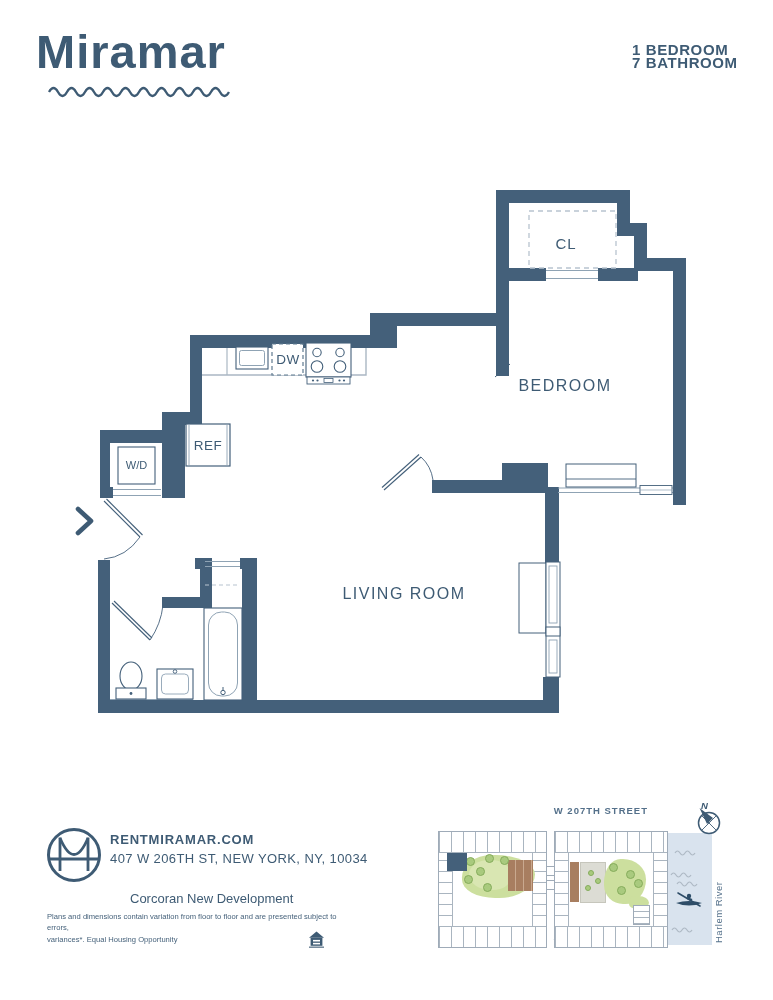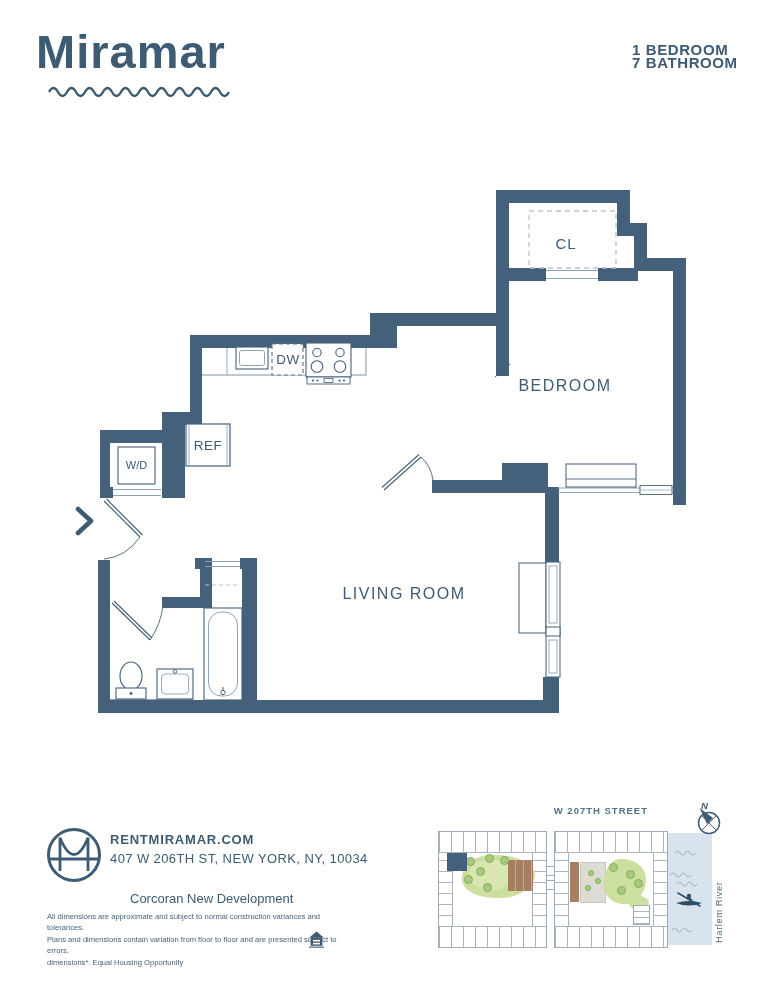--- a/index.html
+++ b/index.html
@@ -221,23 +221,22 @@
   <svg class="abs f-logo" width="58" height="58" viewBox="0 0 58 58">
     <circle cx="29" cy="29" r="25.5" fill="none" stroke="#3e5b74" stroke-width="3"></circle>
     <path d="M4.5,33 H53.5" stroke="#3e5b74" stroke-width="2.8"></path>
     <path d="M15,11.5 V45 M43,11.5 V45" stroke="#3e5b74" stroke-width="2.8"></path>
     <path d="M15,12 Q29,45 43,12" fill="none" stroke="#3e5b74" stroke-width="2.8"></path>
   </svg>
   <div class="abs f-web">RENTMIRAMAR.COM</div>
   <div class="abs f-addr">407 W 206TH ST, NEW YORK, NY, 10034</div>
   <div class="abs f-agent2">Corcoran New Development</div>
   <div class="abs f-disc">
-    <div>All dimensions are approximate and subject to normal construction variances and tolerances.</div>
     <div>Plans and dimensions contain variation from floor to floor and are presented subject to errors,</div>
-    <div>dimensions*. Equal Housing Opportunity</div>
+    <div>variances*. Equal Housing Opportunity</div>
   </div>
   <svg class="abs f-eho" width="17" height="17" viewBox="0 0 17 17">
     <polygon points="8.5,0.5 16,6.8 1,6.8" fill="#3e5b74"></polygon>
     <rect x="2.6" y="6.8" width="11.8" height="8" fill="#3e5b74"></rect>
     <rect x="5" y="8.9" width="7" height="1.6" fill="#fff"></rect>
     <rect x="5" y="11.8" width="7" height="1.6" fill="#fff"></rect>
     <rect x="1" y="15.6" width="15" height="1.1" fill="#3e5b74"></rect>
   </svg>
 
   <div class="abs sitemap">

